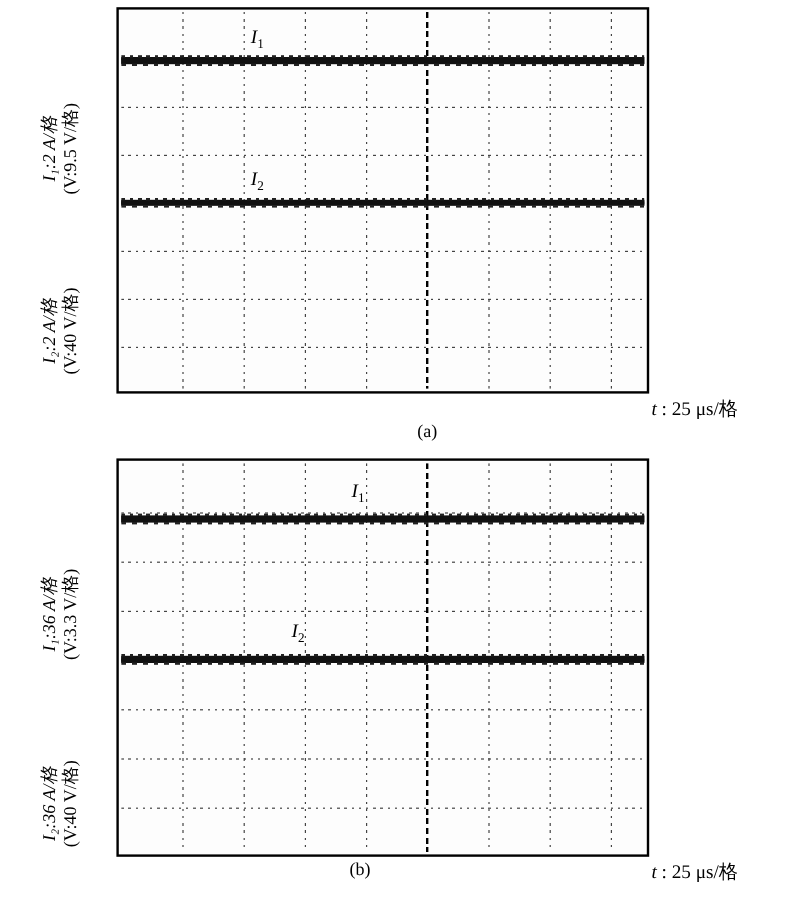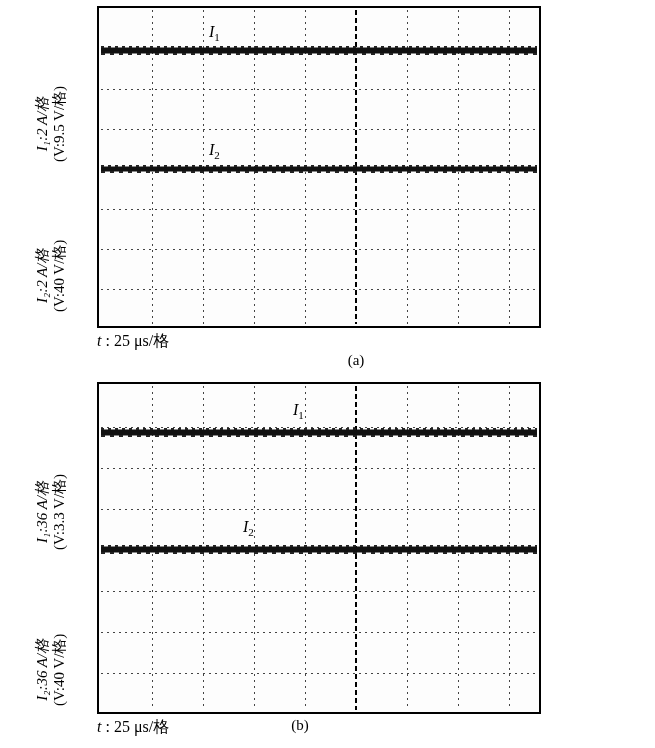--- a/index.html
+++ b/index.html
@@ -112,21 +112,21 @@
     text-align: center;
   }
   .ylabel .l1 { display: block; }
   .ylabel .l2 { display: block; }
   .ital { font-style: italic; }
 
   .xlabel {
     position: absolute;
     width: 518px;
     left: 97px;
-    text-align: left;
+    text-align: right;
     font-size: 16px;
   }
   .caption {
     position: absolute;
     width: 518px;
     left: 97px;
     text-align: center;
     font-size: 15px;
   }
 </style>

